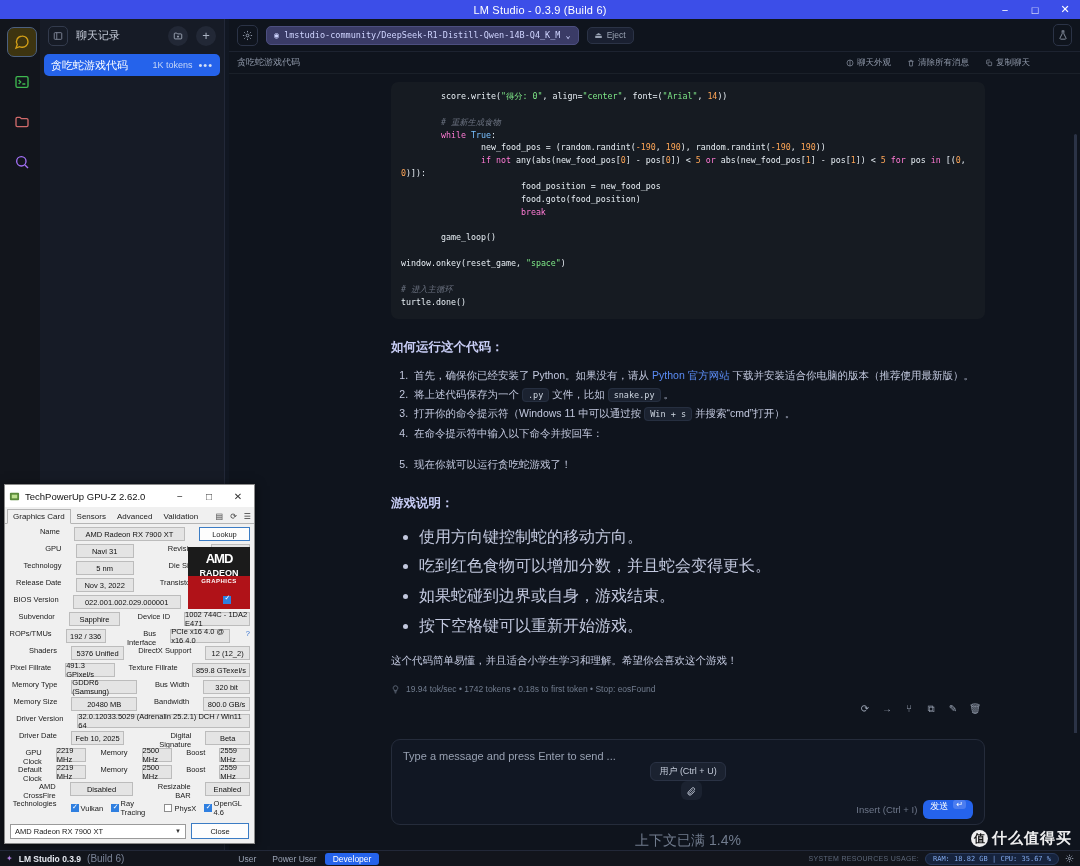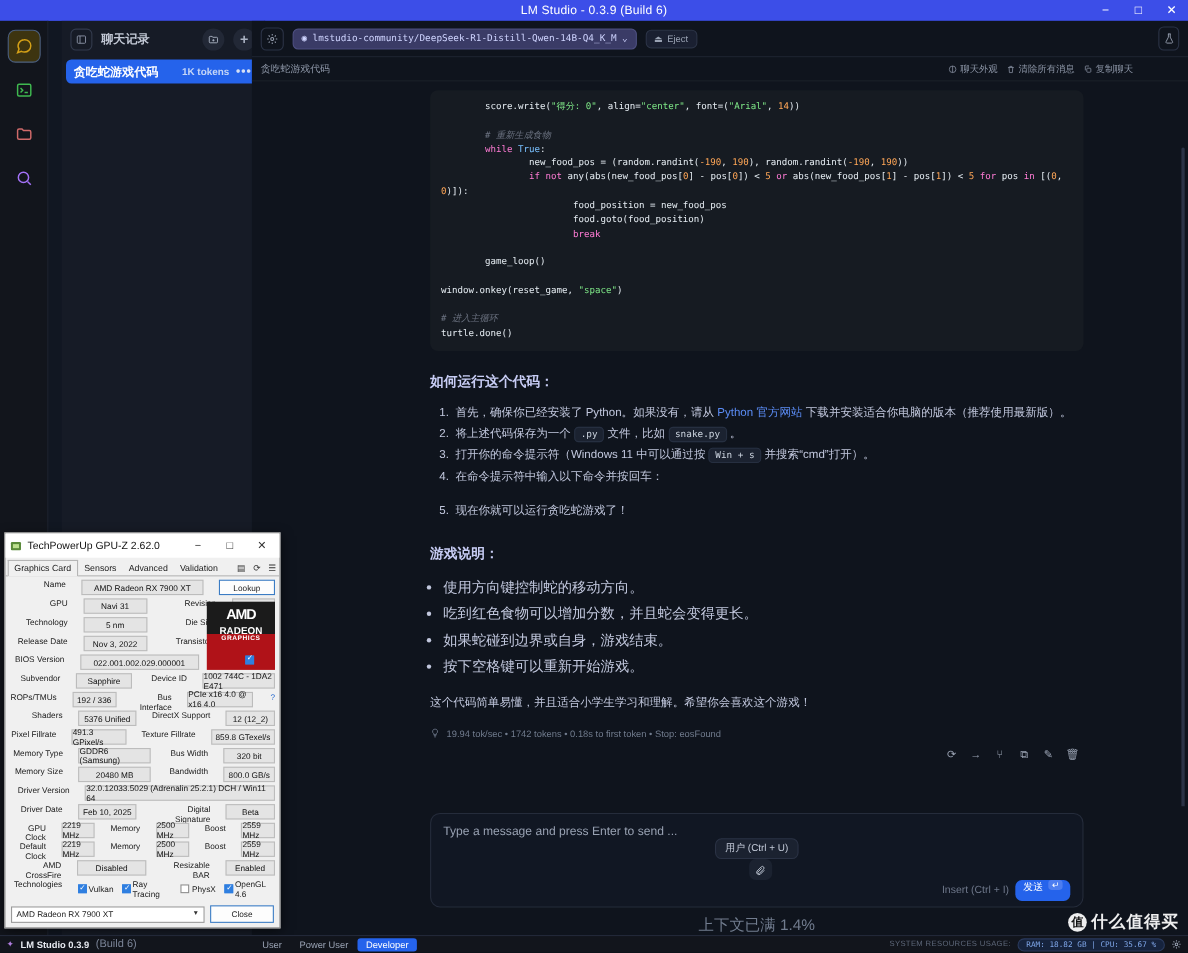--- a/index.html
+++ b/index.html
@@ -25,22 +25,22 @@
   .rail {
     position: absolute; left: 0; top: 19px; width: 44px; bottom: 16px;
     background: #12151c; display: flex; flex-direction: column; align-items: center;
     padding-top: 8px; gap: 10px; border-right: 1px solid #1d2330;
   }
   .rail-item { width: 30px; height: 30px; border-radius: 7px; display: flex; align-items: center; justify-content: center; }
   .rail-item.active { background: #3d3410; border: 1px solid #4c6080; }
 
   
   .chatlist {
-    position: absolute; left: 56px; top: 19px; width: 185px; bottom: 16px;
-    background: #161b26; border-right: 1px solid #222838; font-weight: bold;
+    position: absolute; left: 40px; top: 19px; width: 185px; bottom: 16px;
+    background: #161b26; border-right: 1px solid #222838;
   }
   .chatlist-head { height: 33px; display: flex; align-items: center; padding: 0 8px; gap: 8px; }
   .cl-icon-btn { width: 20px; height: 20px; border-radius: 5px; border: 1px solid #333b4d;
                  display: flex; align-items: center; justify-content: center; color: #8b93a5; font-size: 11px; }
   .cl-title { font-size: 11px; color: #c3c9d6; flex: 1; }
   .cl-round { width: 20px; height: 20px; border-radius: 50%; background: #222836;
               display: flex; align-items: center; justify-content: center; color: #aab2c2; font-size: 13px; }
   .chat-row {
     margin: 2px 4px; height: 22px; border-radius: 5px; display: flex; align-items: center;
     padding: 0 7px; gap: 6px; font-size: 11px;
@@ -61,41 +61,41 @@
                 display: flex; align-items: center; gap: 5px; padding: 0 7px; color: #cfd4ff;
                 font-family: "DejaVu Sans Mono", monospace; font-size: 8.5px; }
   .eject-btn { height: 17px; background: #1a2031; border: 1px solid #2b3346; border-radius: 5px;
                display: flex; align-items: center; gap: 4px; padding: 0 7px; color: #9aa3b4; font-size: 8.5px; }
   .flask-btn { position: absolute; right: 8px; width: 19px; height: 22px; border-radius: 5px;
                border: 1px solid #2b3346; display: flex; align-items: center; justify-content: center; color: #9aa3b4; }
 
   .subbar { height: 22px; display: flex; align-items: center; padding: 0 8px;
             border-bottom: 1px solid #1a2029; position: relative; }
   .subbar .chat-name { font-size: 9px; color: #8e97a8; }
-  .subbar-actions { position: absolute; right: 50px; display: flex; gap: 8px; align-items: center; }
+  .subbar-actions { position: absolute; right: 50px; display: flex; gap: 16px; align-items: center; }
   .sb-act { display: flex; align-items: center; gap: 3px; color: #8e97a8; font-size: 8.5px; }
 
   
   .convo { flex: 1; overflow: hidden; position: relative; padding: 0 0 0 0; }
   .convo-inner { padding: 8px 95px 0 162px; }
 
   .code-block { background: #161b22; border-radius: 7px; padding: 8px 10px 10px 10px;
                 font-family: "DejaVu Sans Mono", monospace; font-size: 8.3px; line-height: 1.55;
                 color: #d7dce3; white-space: pre-wrap; word-break: break-word; }
   .k-str  { color: #7ee787; }
   .k-num  { color: #ffa657; }
   .k-kw   { color: #ff7bd5; }
   .k-kw2  { color: #79c0ff; }
   .k-cmt  { color: #6b7280; font-style: italic; }
   .k-plain{ color: #e6edf3; }
 
   h3.section { color: #c8cdf5; font-size: 12.5px; margin: 20px 0 10px 0; font-weight: bold; }
   ol.steps { margin: 0 0 0 20px; color: #c2c8de; font-size: 10.5px; line-height: 1.85; }
   ol.steps li { padding-left: 3px; }
-  ul.bullets { margin: 10px 0 0 12px; color: #c2c8de; font-size: 13px; line-height: 1.85; }
+  ul.bullets { margin: 10px 0 0 28px; color: #c2c8de; font-size: 16px; line-height: 1.85; }
   .link { color: #5b8cf5; }
   code.inline { background: #1b2230; border: 1px solid #262f40; border-radius: 4px;
                 padding: 1px 5px; font-family: "DejaVu Sans Mono", monospace; font-size: 8.5px; color: #cdd5e0; }
   .cmd-block { margin-top: 8px; background: #161b22; border-radius: 7px; padding: 10px 12px;
                font-family: "DejaVu Sans Mono", monospace; font-size: 9px; color: #d7dce3;
                position: relative; }
   .cmd-copy { position: absolute; right: 9px; top: 8px; width: 16px; height: 16px; border-radius: 4px;
               border: 1px solid #2b3346; display: flex; align-items: center; justify-content: center; color: #99a2b2; font-size: 8px; }
   p.closing { color: #c2c8de; font-size: 10.5px; margin-top: 14px; }
 

